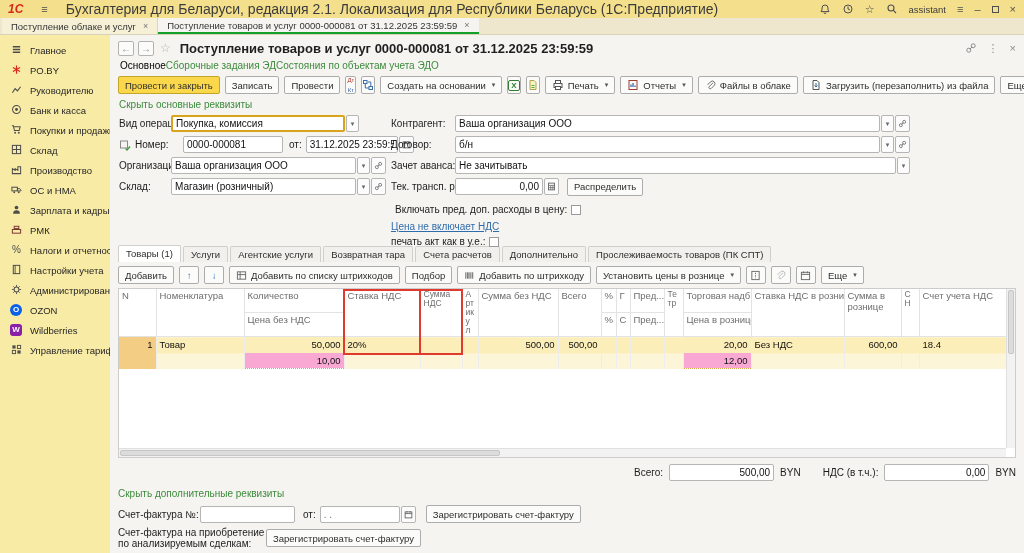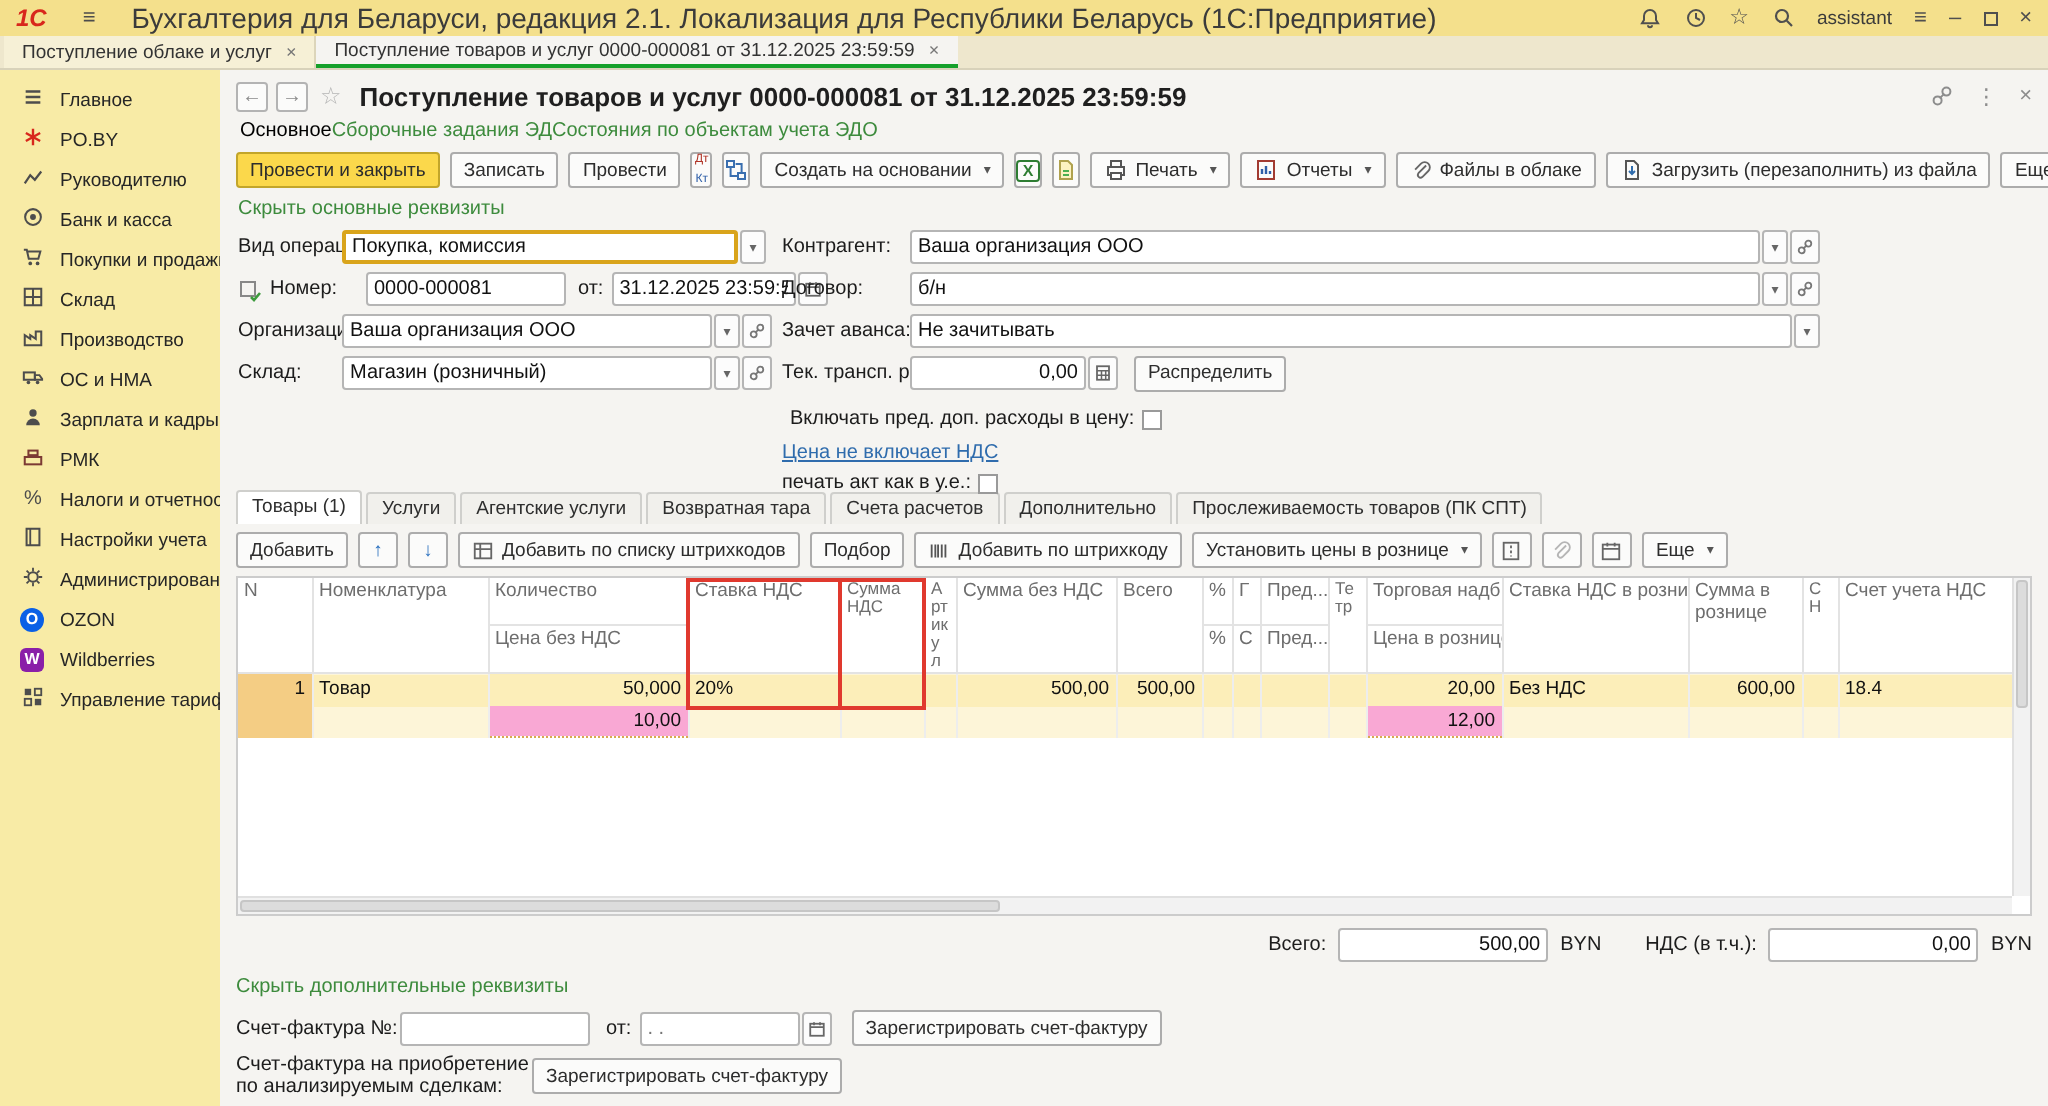--- a/index.html
+++ b/index.html
@@ -350,21 +350,21 @@
 
         </span>
       </div>
 
       <div class="hide-link"><span class="lnk-green">Скрыть основные реквизиты</span></div>
 
       <div class="form">
 
         <div class="frow" style="left:0;top:0">
           <span class="lb lb1">Вид операции:</span>
-          <input class="inp focus" style="width: 198px;" value="Покупка, комиссия">
+          <input class="inp focus" style="width: 174px;" value="Покупка, комиссия">
           <span class="seg">▾</span>
         </div>
         <div class="frow" style="left:0;top:21px">
           <svg width="12" height="12" viewBox="0 0 12 12" style="margin-right:4px">
               <rect x="1.5" y="2" width="7" height="7" fill="none" stroke="#888" stroke-width="1"></rect>
               <path d="M6.5 9.5 8 11l3-3.5" fill="none" stroke="#3d9b3d" stroke-width="1.3"></path>
             </svg>
           <span class="lb" style="width:48px">Номер:</span>
           <input class="inp" style="width: 100px;" value="0000-000081">
           <span class="lb" style="margin:0 4px 0 6px">от:</span>

